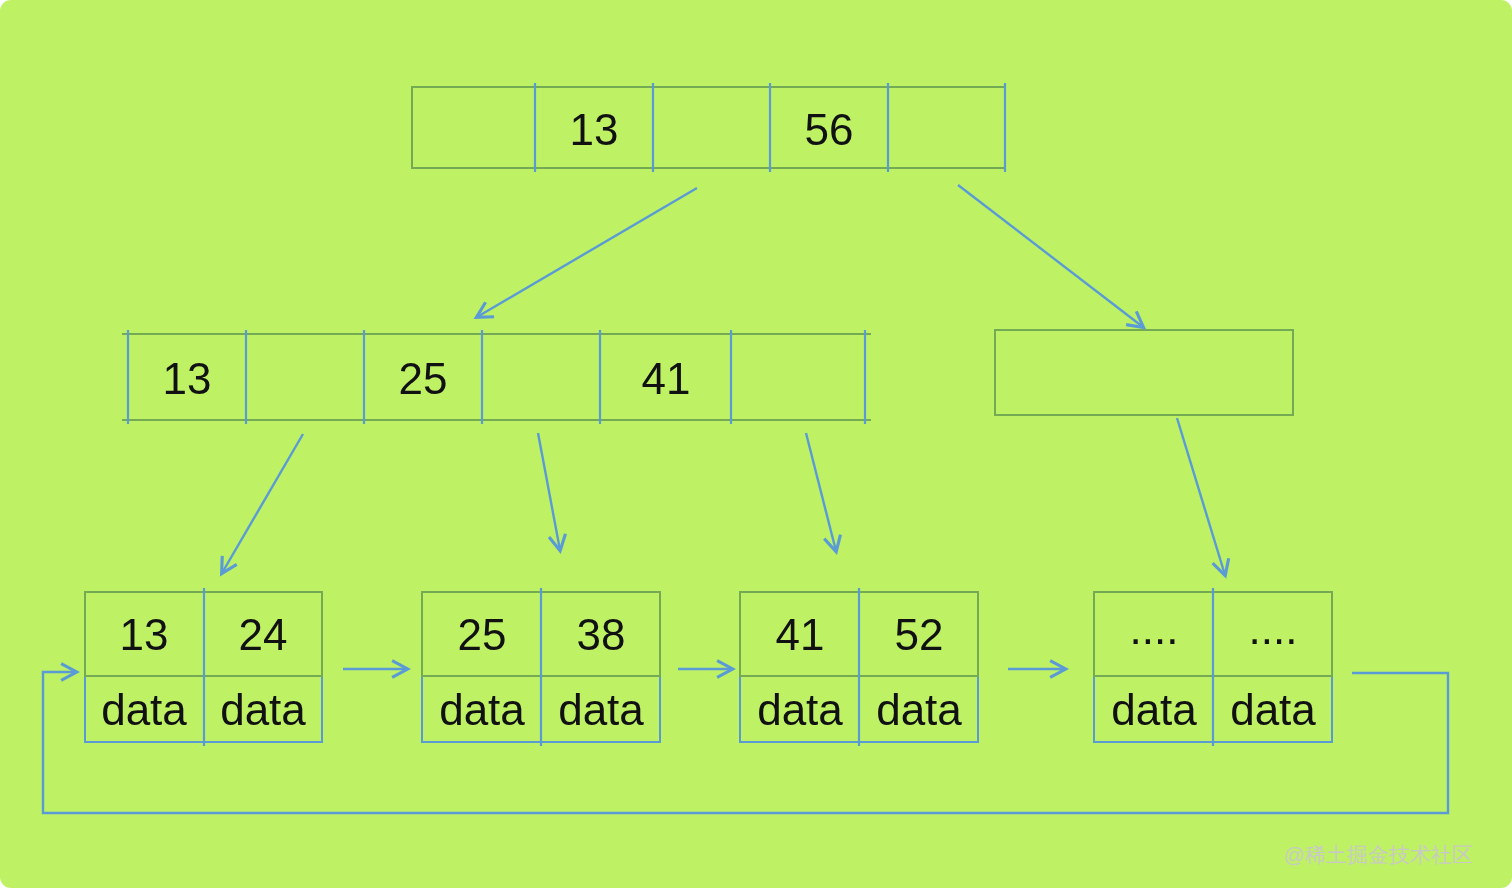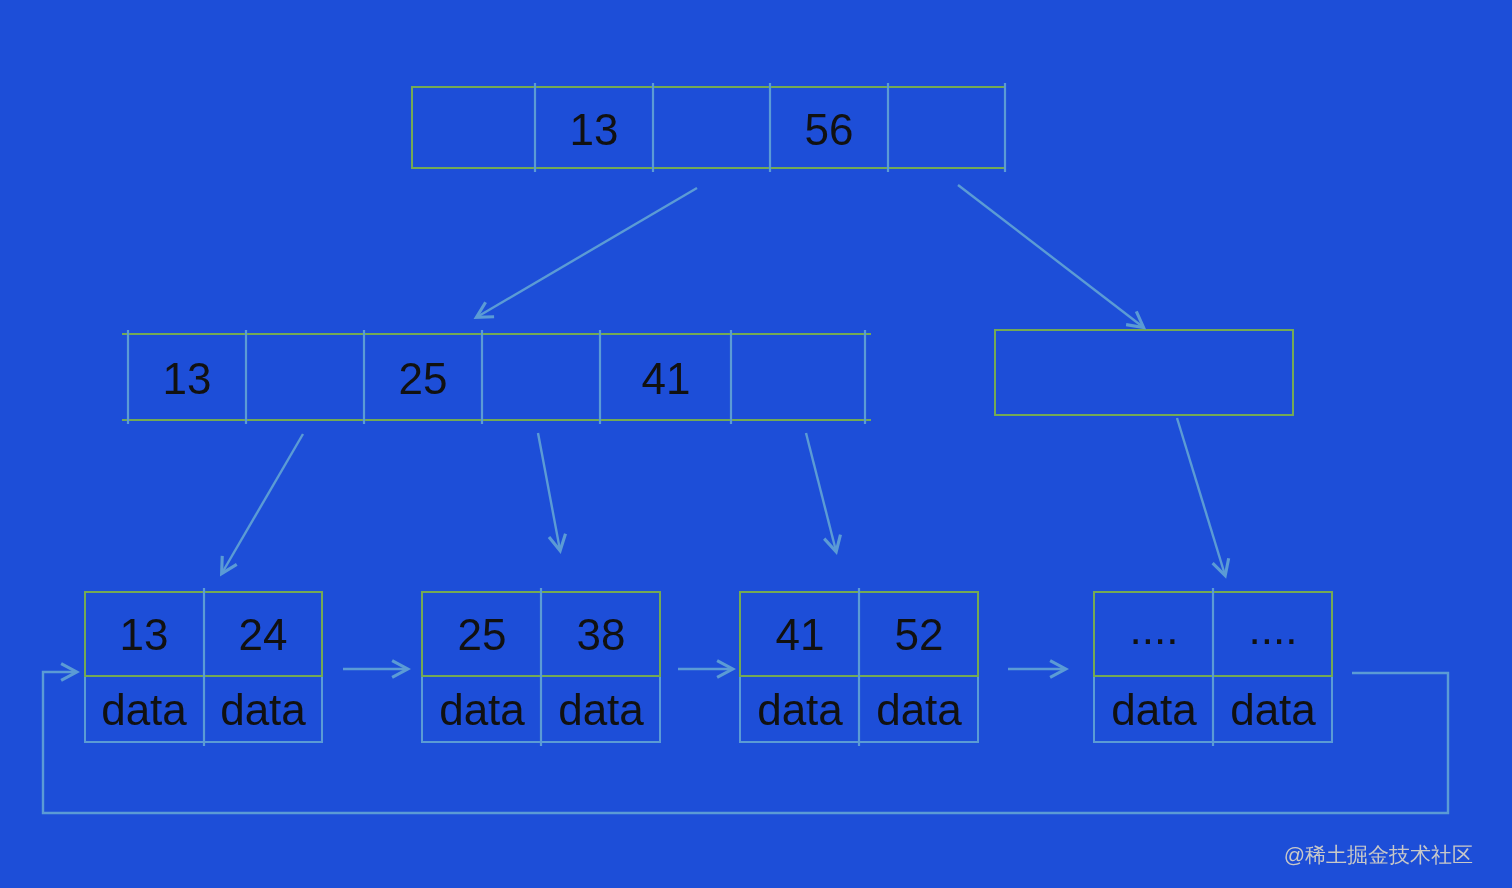--- a/index.html
+++ b/index.html
@@ -2,21 +2,21 @@
 <html><head>
 <meta charset="utf-8">
 <style>
   :root{
     --green:#74AA54;
     --blue:#5B9BD5;
     --ink:#111111;
     --wm:#C8C8C8;
   }
   html,body{margin:0;padding:0;background:#ffffff;}
-  .stage{position:relative;width:1512px;height:888px;background:#1d4ed8;overflow:hidden;}
+  .stage{position:relative;width:1512px;height:888px;background:#bef264;overflow:hidden;border-radius:11px;}
   svg{display:block;}
   .g  {fill:none;stroke:var(--green);stroke-width:2px;}
   .b  {fill:none;stroke:var(--blue);stroke-width:2px;}
   .gl {stroke:var(--green);stroke-width:2px;}
   .bl {stroke:var(--blue);stroke-width:2.2px;}
   .edge{stroke:var(--blue);stroke-width:2.4px;fill:none;marker-end:url(#arrowhead);}
   text{font-family:"Liberation Sans", sans-serif;font-size:44px;fill:var(--ink);text-anchor:middle;}
   .wm{font-size:21px;fill:var(--wm);text-anchor:end;}
 </style>
 </head>

